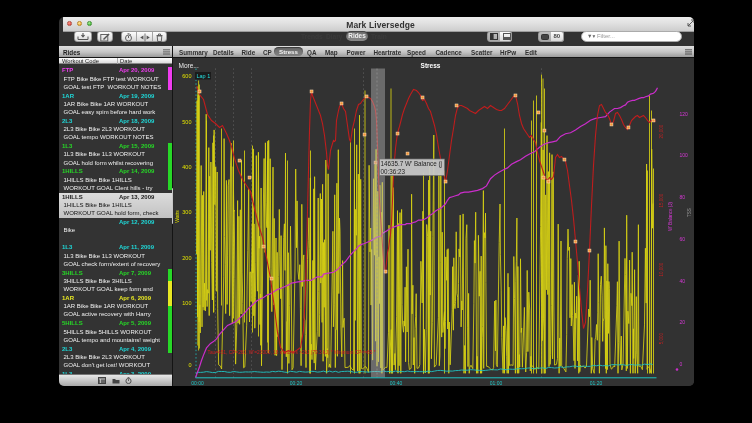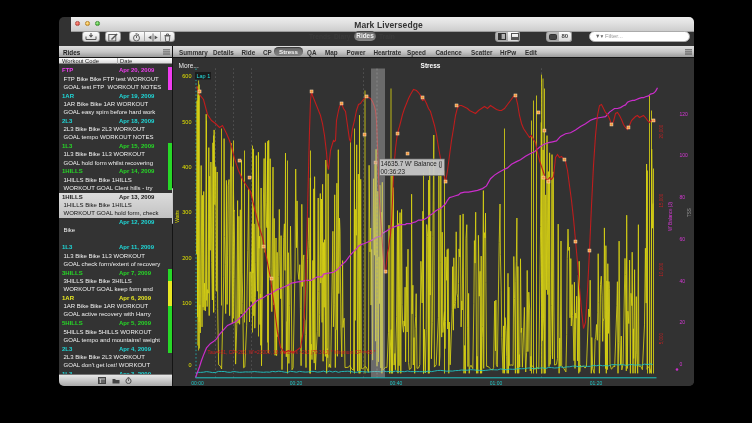--- a/index.html
+++ b/index.html
@@ -3,21 +3,21 @@
 <meta charset="utf-8">
 <style>
 * { margin:0; padding:0; box-sizing:border-box; }
 html,body { width:752px; height:423px; background:#000; overflow:hidden; }
 body { font-family:"Liberation Sans", sans-serif; position:relative; }
 #win {
   position:absolute; left:59px; top:17px; width:635px; height:369px;
   border-radius:5px; overflow:hidden; background:#323232;
 }
 #chrome {
-  position:absolute; left:12px; top:0; width:635px; height:15px;
+  position:absolute; left:4px; top:0; width:635px; height:15px;
   background:linear-gradient(#ededed,#e2e2e2 40%,#cdcdcd);
   border-bottom:1px solid #9c9c9c;
 }
 .light { position:absolute; top:4px; width:4.6px; height:4.6px; border-radius:50%; }
 #title { position:absolute; top:2.5px; left:0; width:100%; text-align:center; font-size:8.5px; color:#333; font-weight:bold; letter-spacing:0.1px;}
 .tbtn {
   position:absolute; top:14px; height:11px;
   background:linear-gradient(#fdfdfd,#d9d9d9);
   border:1px solid #9a9a9a; border-radius:3px;
 }

